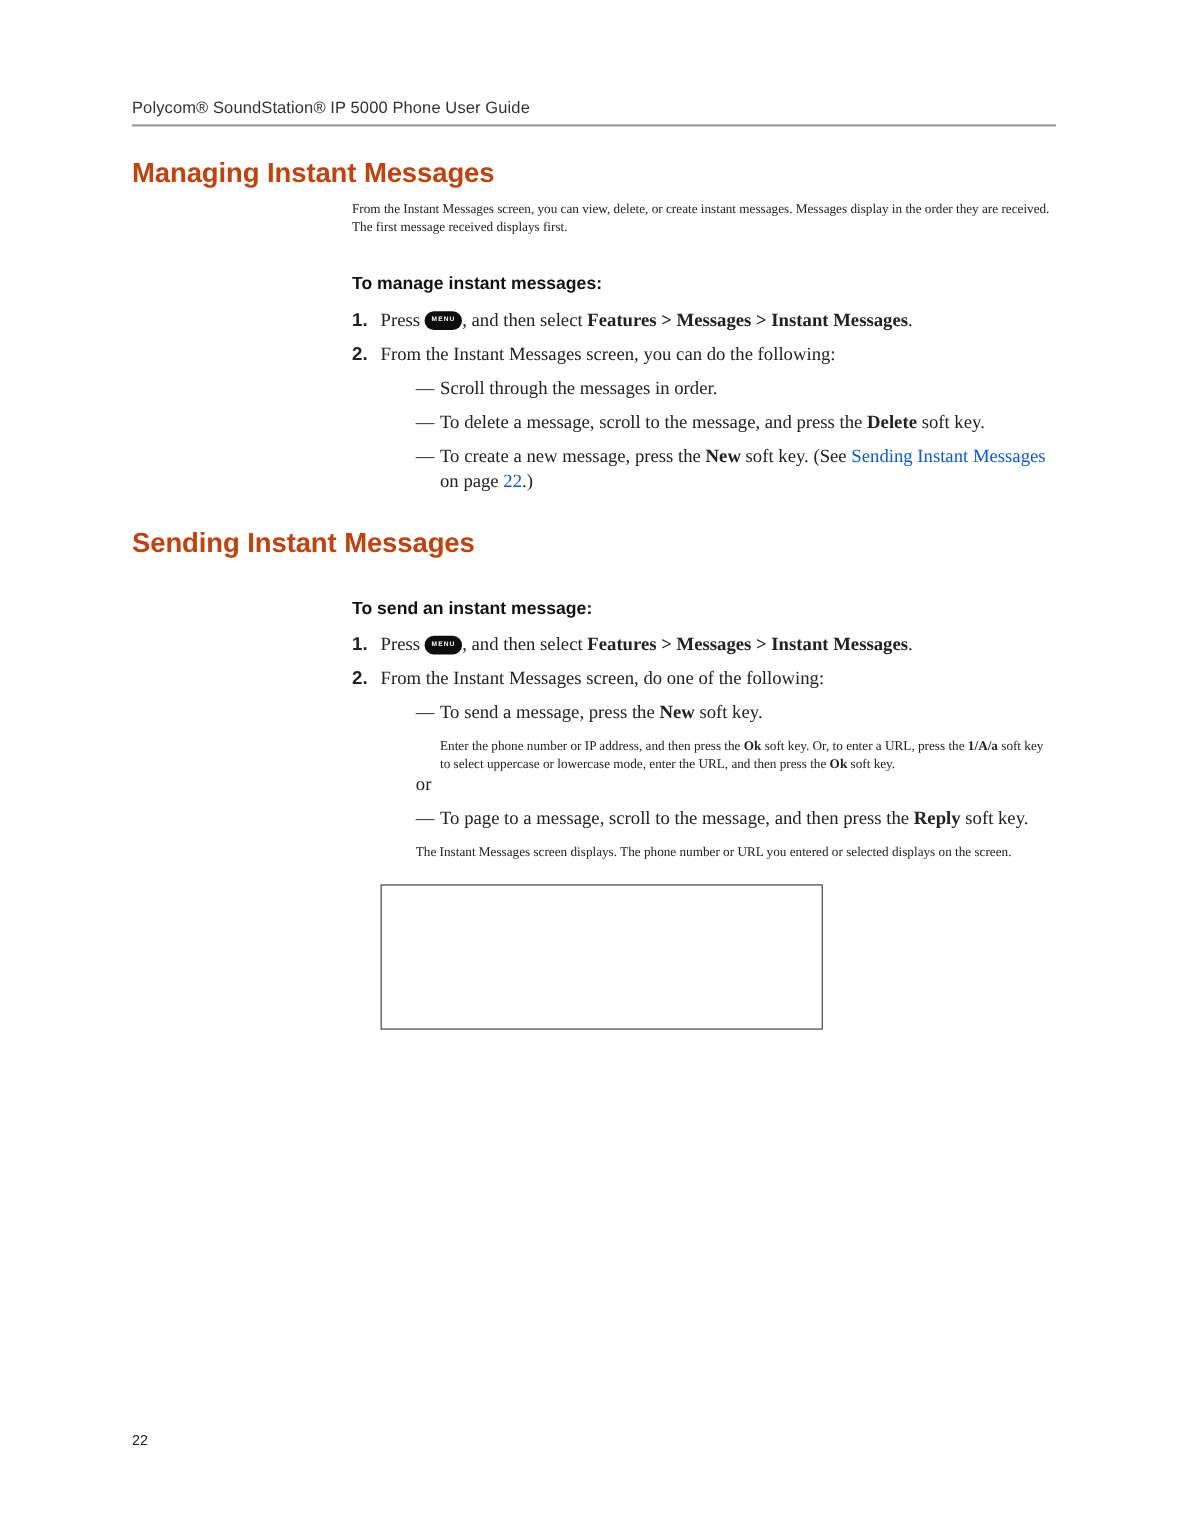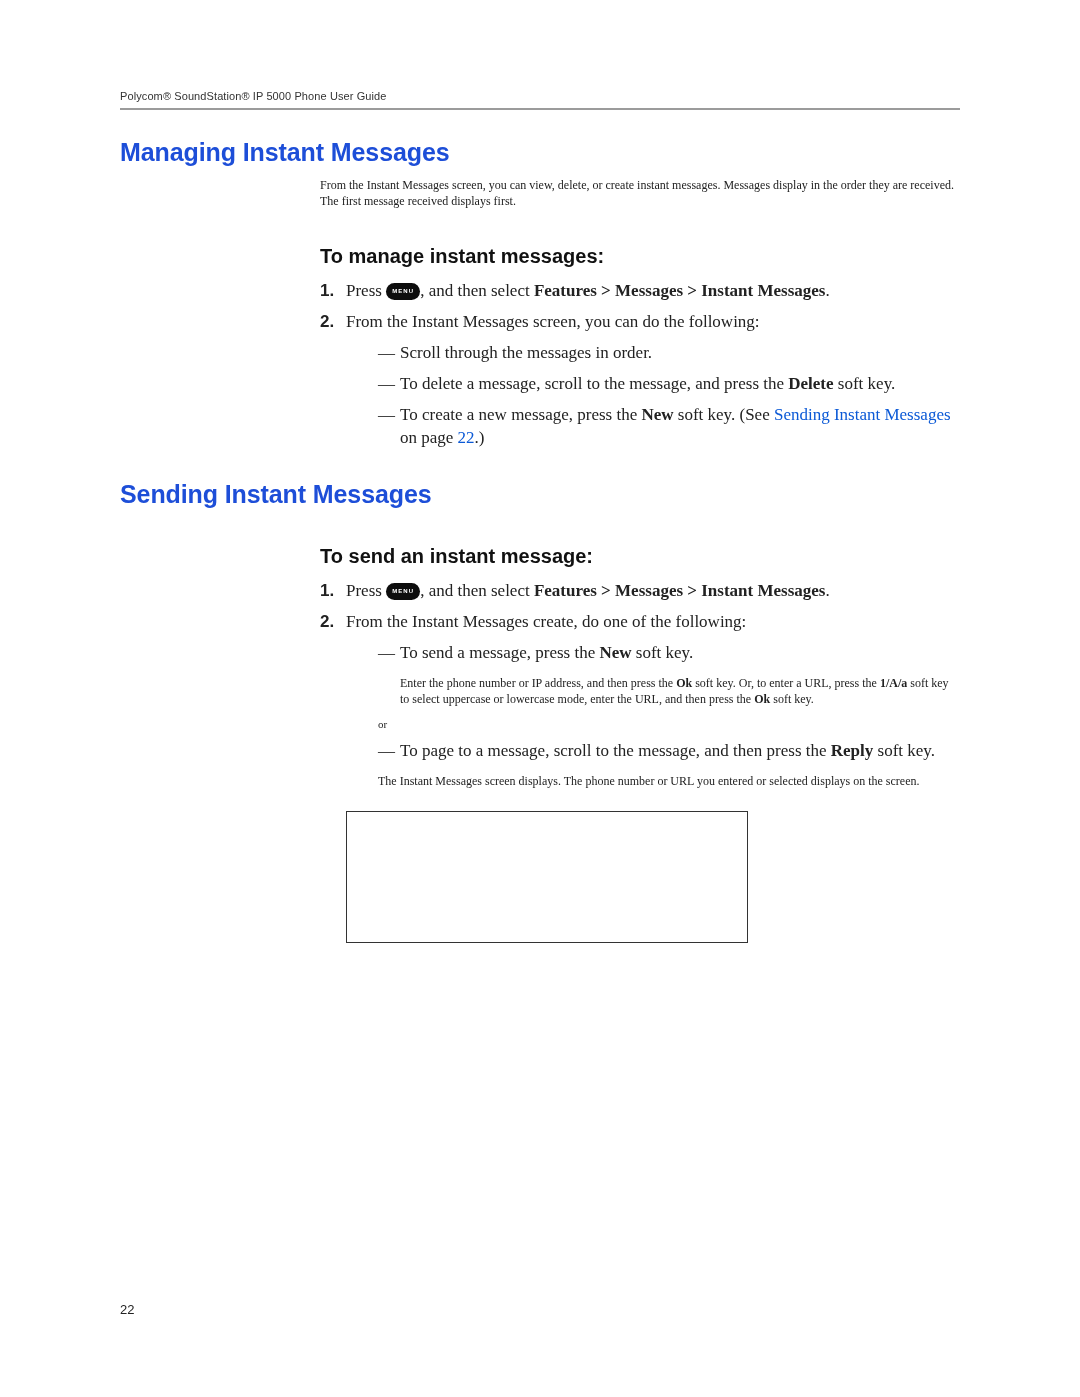--- a/index.html
+++ b/index.html
@@ -14,52 +14,52 @@
   .page {
     position: relative;
     width: 1080px;
     height: 1397px;
     box-sizing: border-box;
     padding: 90px 120px 0 120px;
   }
 
   .running-head {
     font-family: "Helvetica Neue", Arial, sans-serif;
-    font-size: 11px;
+    font-size: 15px;
     color: #333;
     letter-spacing: .1px;
     margin-bottom: 6px;
   }
   .rule {
     border: 0;
     border-top: 2px solid #9b9b9b;
     margin: 0 0 28px 0;
   }
 
   h2 {
     font-family: "Helvetica Neue", Arial, sans-serif;
     font-weight: 600;
     font-size: 25px;
     margin: 0 0 8px 0;
-    color: #1d4ed8;
+    color: #c2410c;
     letter-spacing: -.1px;
   }
 
   .indent { margin-left: 200px; }
 
   p.body {
     font-size: 12px;
     line-height: 1.35;
     margin: 10px 0 0 0;
   }
 
   .subhead {
     font-family: "Helvetica Neue", Arial, sans-serif;
     font-weight: 700;
-    font-size: 20px;
+    font-size: 16px;
     margin: 36px 0 12px 0;
     color: #111;
   }
 
   ol.steps {
     margin: 0;
     padding: 0;
     list-style: none;
     counter-reset: step;
     font-size: 17px;
@@ -178,33 +178,33 @@
   <h2>Sending Instant Messages</h2>
 
   <div class="indent">
     <div class="subhead">To send an instant message:</div>
 
     <ol class="steps">
       <li>
         <span>Press </span><span class="menu-key">MENU</span><span>, and then select </span><b>Features &gt; Messages &gt; Instant Messages</b><span>.</span>
       </li>
       <li>
-        <span>From the Instant Messages create, do one of the following:</span>
+        <span>From the Instant Messages screen, do one of the following:</span>
         <ul class="dash">
           <li>
             <span>To send a message, press the </span><b>New</b><span> soft key.</span>
 
             <p class="body para-after">
               <span>Enter the phone number or IP address, and then press the </span><b>Ok</b><span> soft key. Or, to enter a URL, press the </span><b>1/A/a</b><span> soft key to select uppercase or lowercase mode, enter the URL, and then press the </span><b>Ok</b><span> soft key.</span>
             </p>
 
           </li>
         </ul>
 
-        <div style="padding-left:32px; margin-top:10px; font-size:11px;">or</div>
+        <div style="padding-left:32px; font-size:17px;">or</div>
 
         <ul class="dash">
           <li>
             <span>To page to a message, scroll to the message, and then press the </span><b>Reply</b><span> soft key.</span>
           </li>
         </ul>
 
         <p class="body para-after" style="padding-left:32px;">The Instant Messages screen displays. The phone number or URL you entered or selected displays on the screen.</p>
 
         <div class="screen-placeholder"></div>

